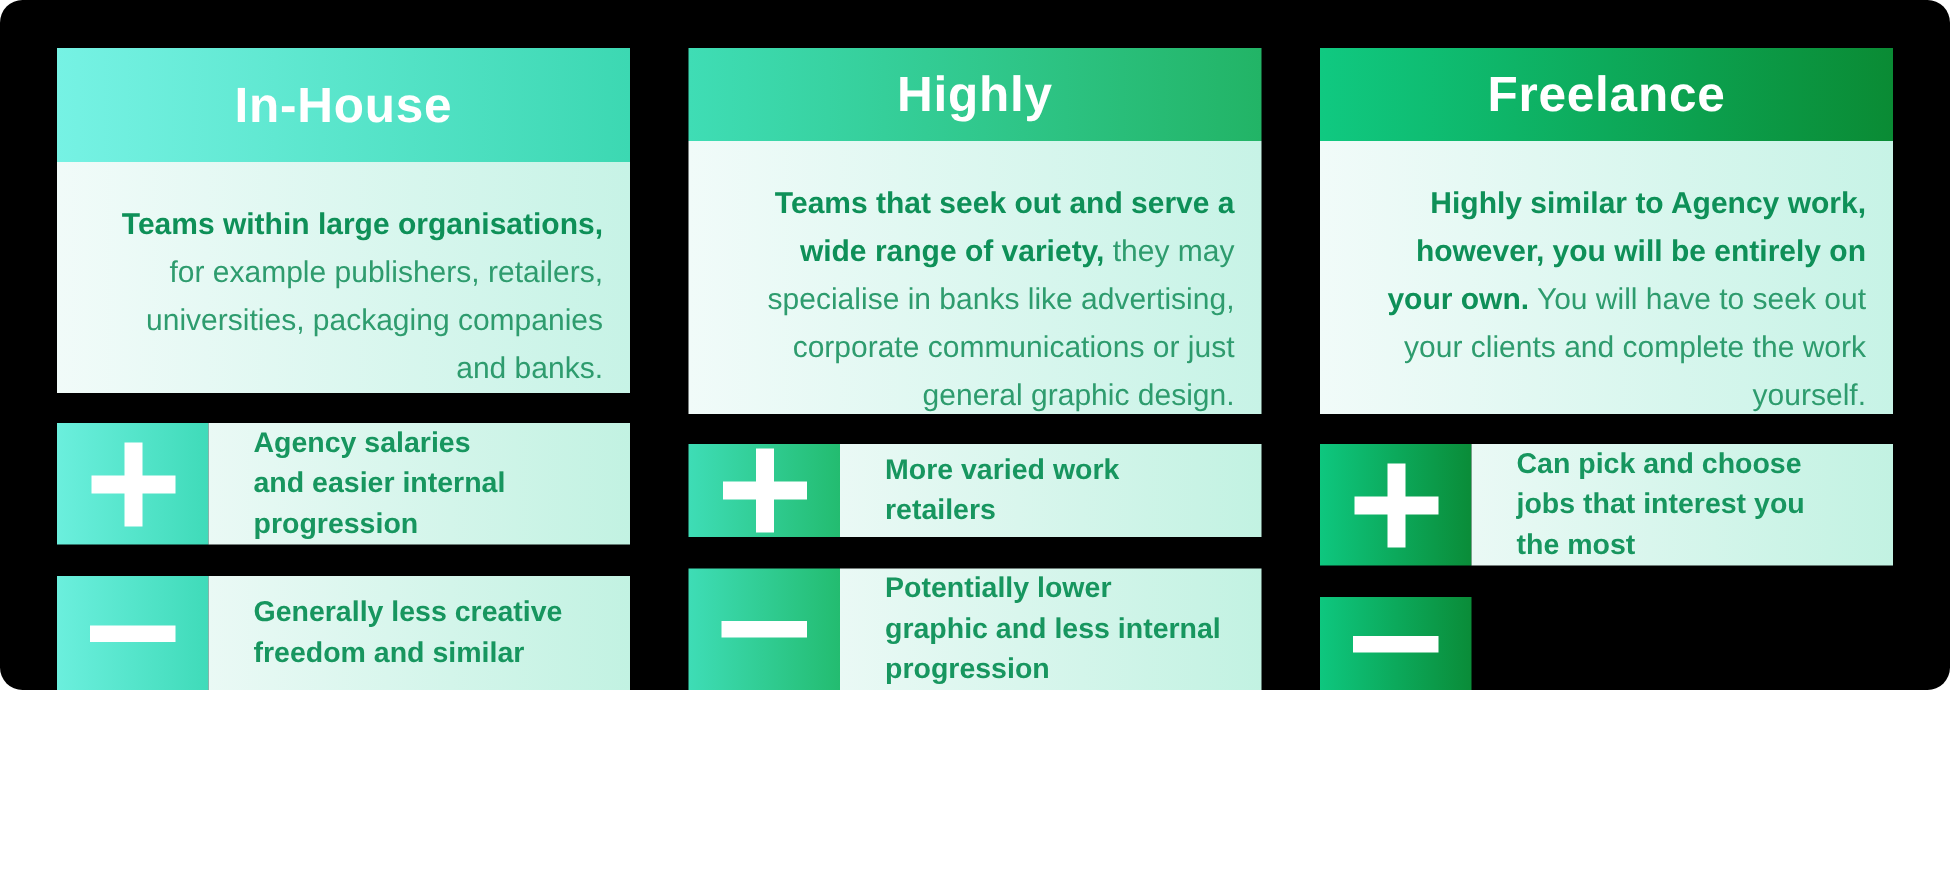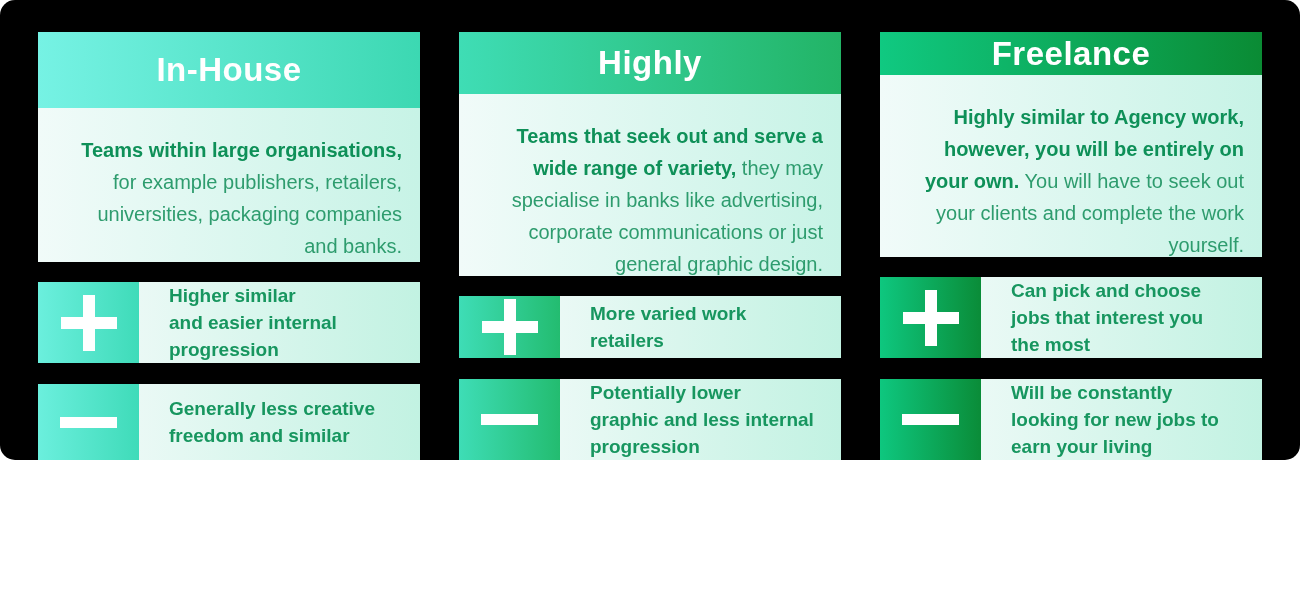--- a/index.html
+++ b/index.html
@@ -102,21 +102,21 @@
       <p class="desc"><b class="lead">Teams within large organisations,</b> <span>for example publishers, retailers, universities, packaging companies and banks.</span></p>
     </div>
     <div class="row pro-row">
       <div class="icon-square" style="background: linear-gradient(90deg, rgb(107, 239, 221), rgb(63, 219, 185));">
         <div class="plus">
           <i class="bar bar-h"></i>
           <i class="bar bar-v"></i>
         </div>
       </div>
       <div class="row-text-area">
-        <p class="row-text">Higher similar
+        <p class="row-text">Agency salaries
 and easier internal
 progression</p>
       </div>
     </div>
     <div class="row con-row">
       <div class="icon-square" style="background: linear-gradient(90deg, rgb(107, 239, 221), rgb(63, 219, 185));">
         <div class="minus">
           <i class="bar bar-h"></i>
         </div>
       </div>
@@ -179,21 +179,16 @@
 jobs that interest you
 the most</p>
       </div>
     </div>
     <div class="row con-row">
       <div class="icon-square" style="background: linear-gradient(90deg, rgb(14, 199, 127), rgb(10, 140, 56));">
         <div class="minus">
           <i class="bar bar-h"></i>
         </div>
       </div>
-      <div class="row-text-area">
-        <p class="row-text">Will be constantly
-looking for new jobs to
-earn your living</p>
-      </div>
     </div>
   </section>
 
 </div>
 
 </body></html>

